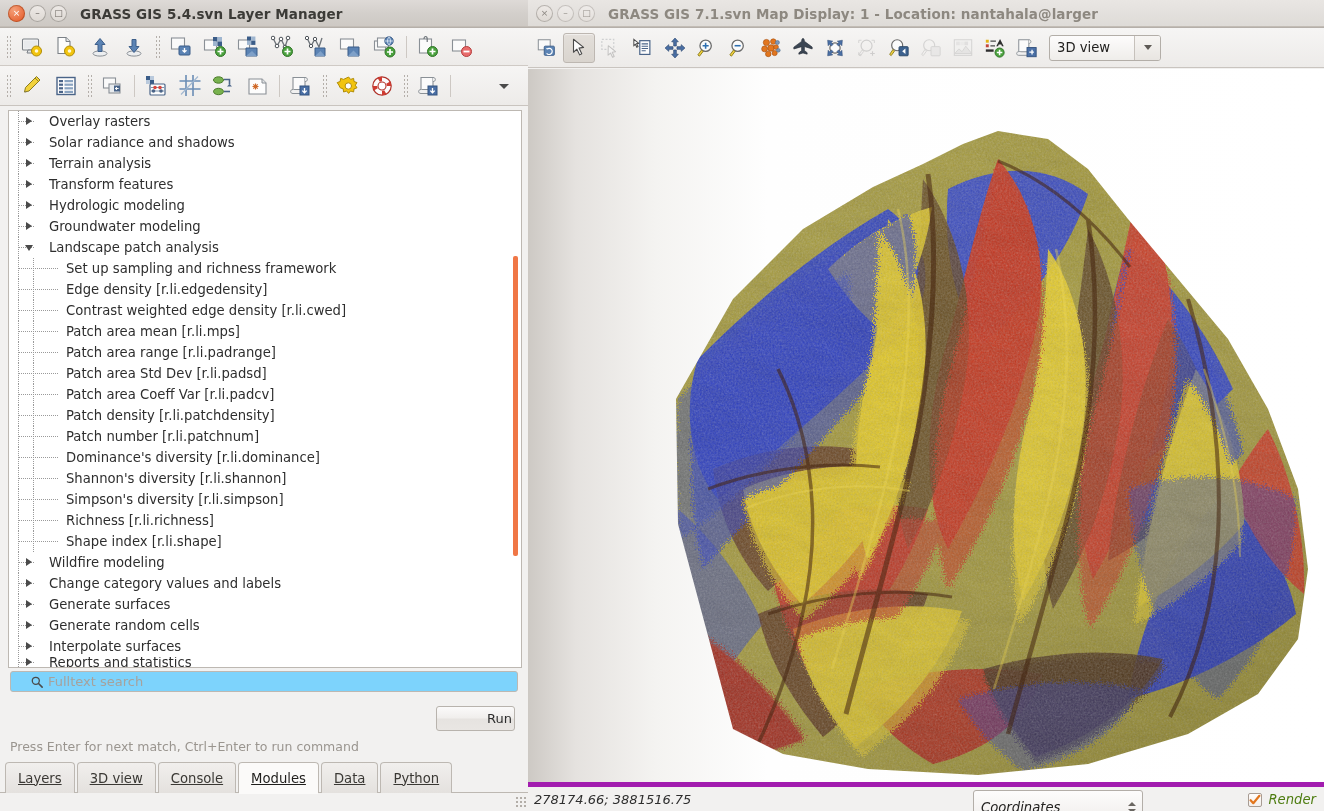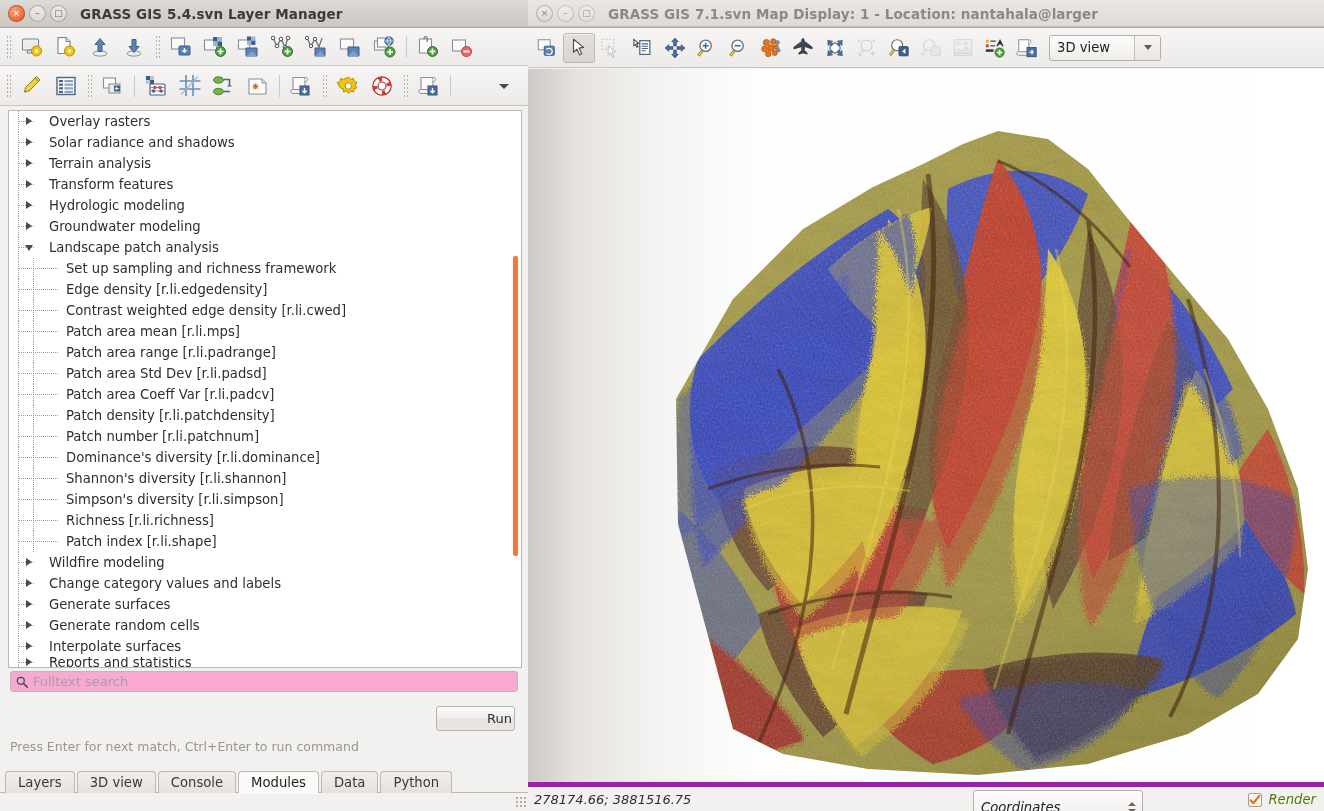--- a/index.html
+++ b/index.html
@@ -130,22 +130,22 @@
 
   
   #tree-sb {
     position: absolute; right: 3px; width: 5px;
     background: #f07746; border-radius: 2px;
   }
 
   
   #search-box {
     position: absolute; left: 10px; top: 671px; width: 508px; height: 21px;
-    background: #f9a8d4; border: 1px solid #bdb8b2; border-radius: 3px;
-    display: flex; align-items: center; padding: 0 5px;
+    background: #7dd3fc; border: 1px solid #bdb8b2; border-radius: 3px;
+    display: flex; align-items: center; padding: 0 20px;
   }
   #search-box input {
     border: 0; outline: 0; flex: 1; font-size: 13px; color: #333;
     font-family: inherit; background: transparent; margin-left: 5px;
   }
   #search-box input::placeholder { color: #a6a29d; }
 
   #run-button {
     position: absolute; right: 14px; top: 706px; width: 79px; height: 25px;
     background: linear-gradient(to bottom, #fbfafa 0%, #f0eeec 48%, #e6e3e0 52%, #e9e6e3 100%);
@@ -164,28 +164,29 @@
     background: #f2f1f0;
   }
   #tabbar .strip {
     position: absolute; left: 0; top: 6px; height: 28px; width: 530px;
     display: flex; align-items: flex-end; padding-left: 5px;
   }
   #tabbar .underline {
     position: absolute; left: 0; top: 33px; width: 530px; height: 1px; background: #bdb8b2;
   }
   .tab {
-    height: 22px; padding: 0 12px;
+    height: 31px; padding: 0 12px;
     display: flex; align-items: center;
     font-size: 13.2px; color: #3a3834;
     background: linear-gradient(to bottom, #f1efed, #e4e1de);
     border: 1px solid #bdb8b2; border-bottom: none;
     border-radius: 4px 4px 0 0;
     margin-right: 2px;
     position: relative;
+    text-decoration: underline;
   }
   .tab.sel {
     background: #fbfaf9; color: #1f1e1c; z-index: 2;
   }
   .tab.sel::after {
     content: ""; position: absolute; left: 0; right: 0; bottom: -1px; height: 2px;
     background: #fbfaf9;
   }
   #resize-grip {
     position: absolute; right: 3px; bottom: 3px; width: 12px; height: 12px;
@@ -695,21 +696,21 @@
               <div class="vline" style="left: 24px;"></div>
             </div>
             <span class="tlabel">Richness  [r.li.richness]</span>
           </div>
           <div class="trow">
             <div class="tw" style="width: 55px;">
               <div class="vline" style="left: 9px;"></div>
               <div class="hline" style="left: 10px; width: 39px;"></div>
               <div class="vline" style="left: 24px;"></div>
             </div>
-            <span class="tlabel">Patch index  [r.li.shape]</span>
+            <span class="tlabel">Shape index  [r.li.shape]</span>
           </div>
           <div class="trow">
             <div class="tw" style="width: 38px;">
               <div class="vline" style="left: 9px;"></div>
               <div class="hline" style="left: 10px; width: 16px;"></div>
               <div class="arrow closed" style="left: 16px;"></div>
             </div>
             <span class="tlabel">Wildfire modeling</span>
           </div>
           <div class="trow">

